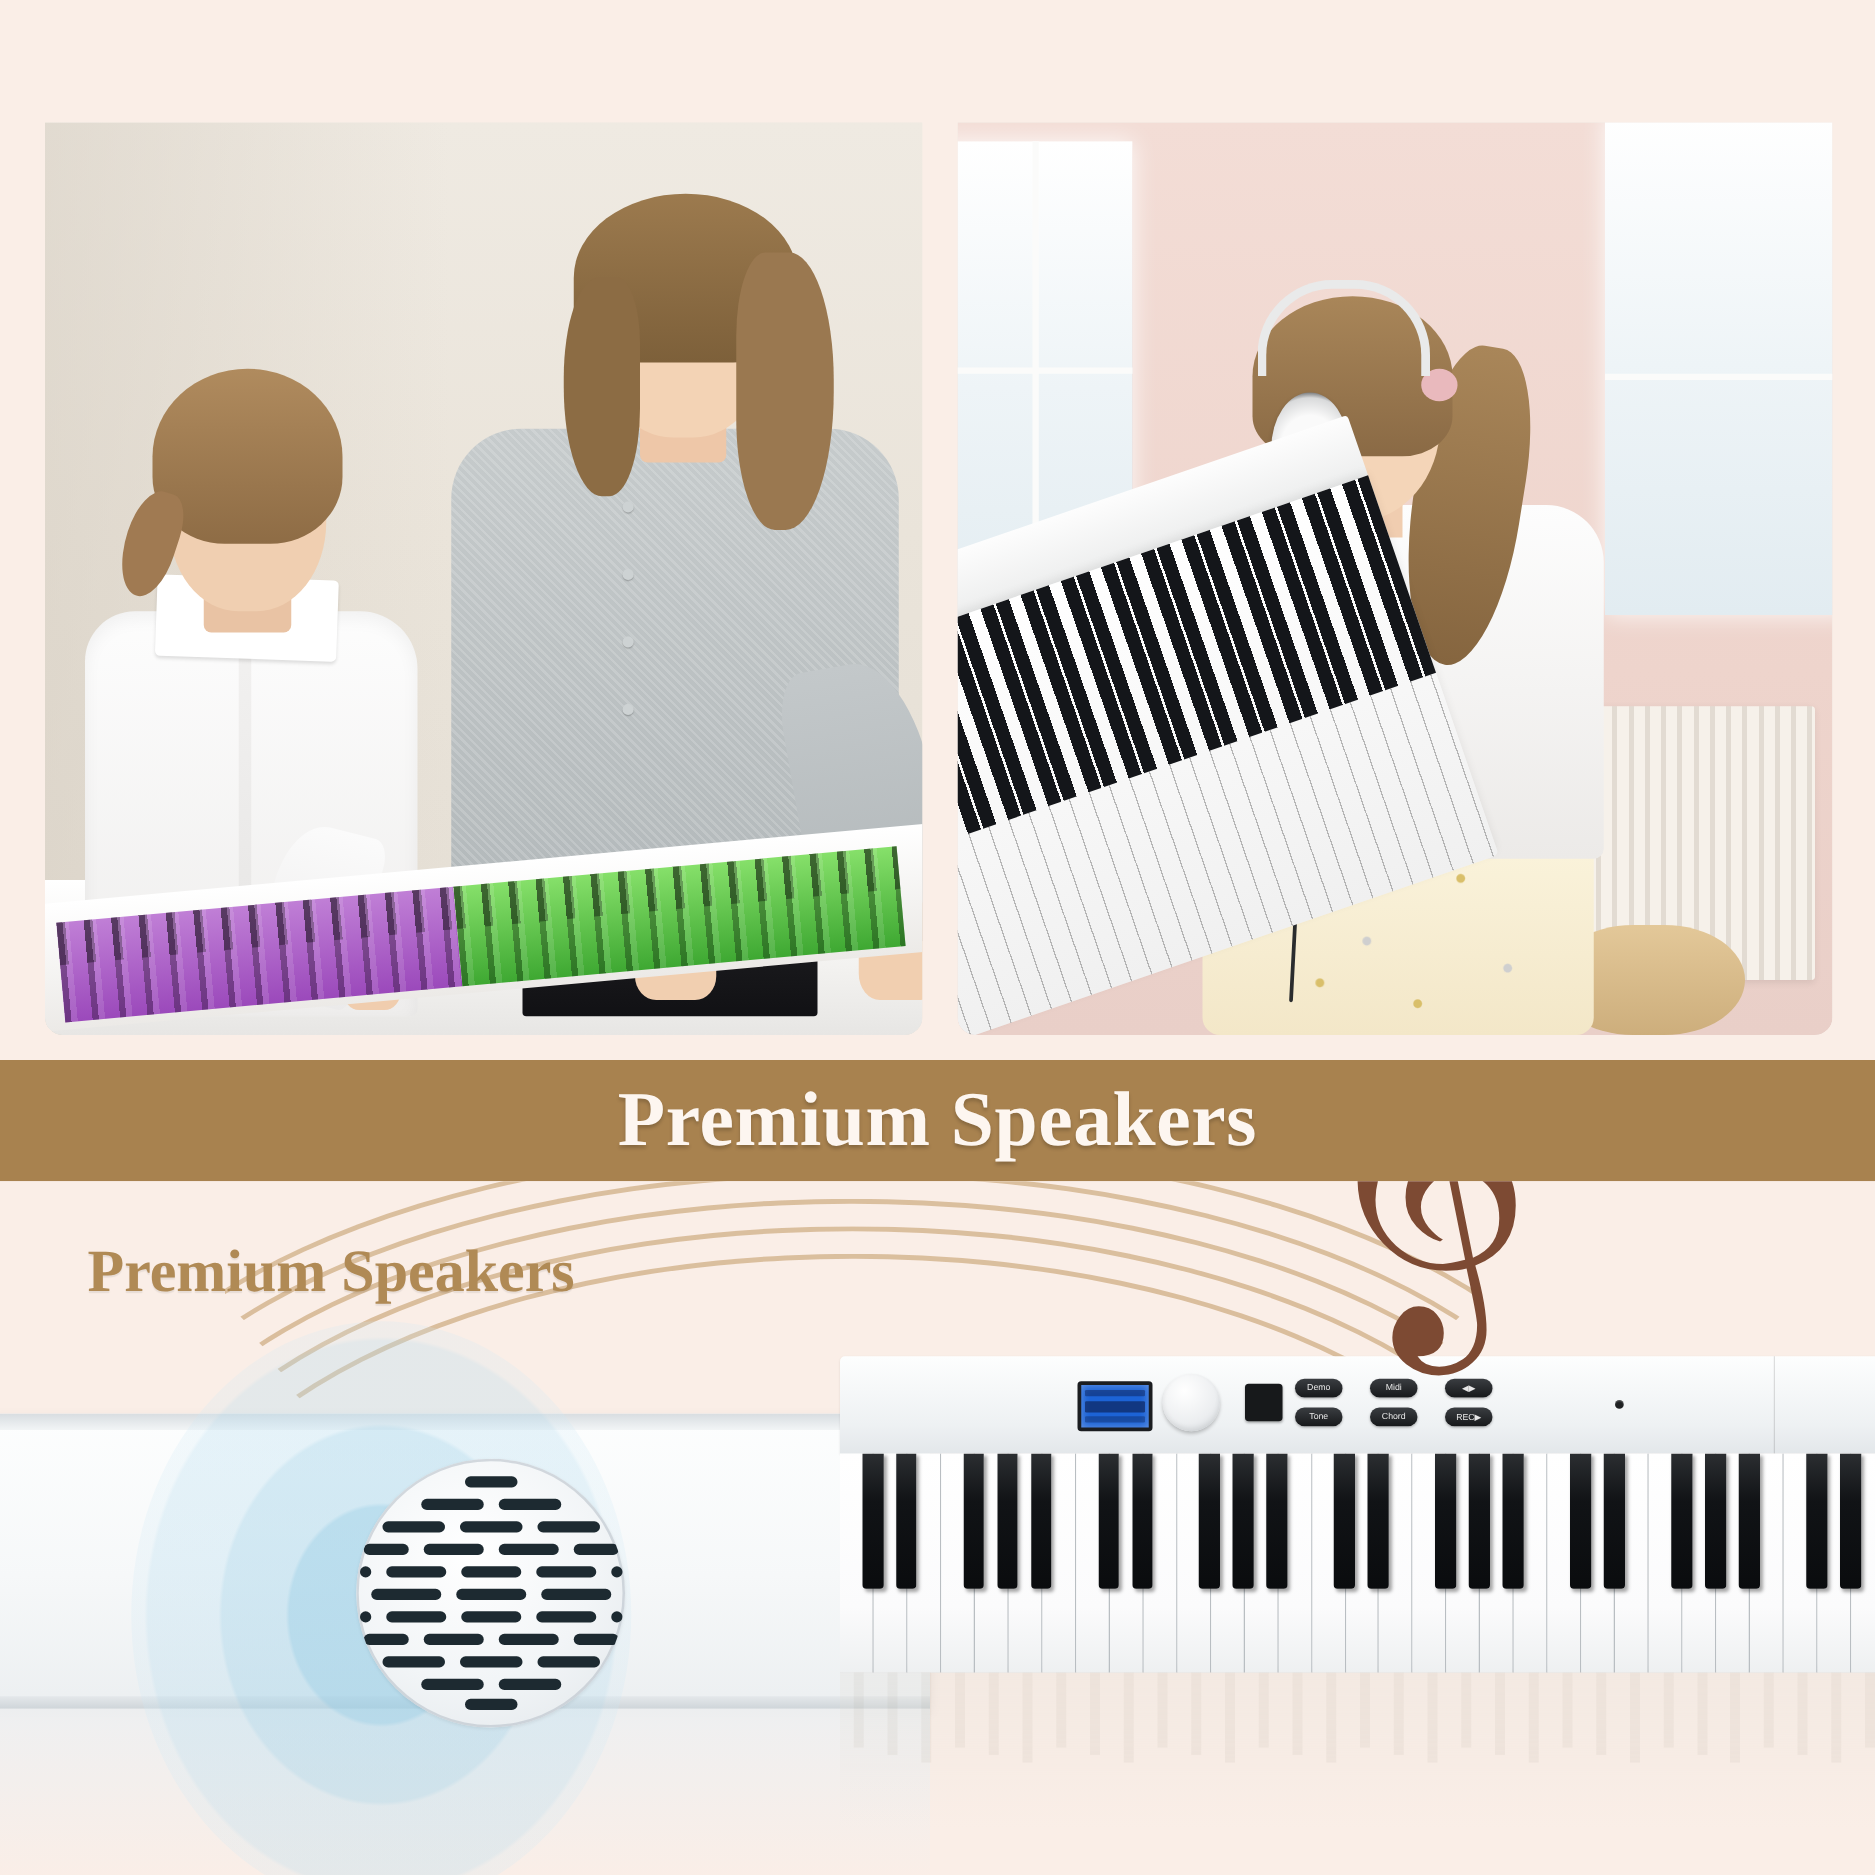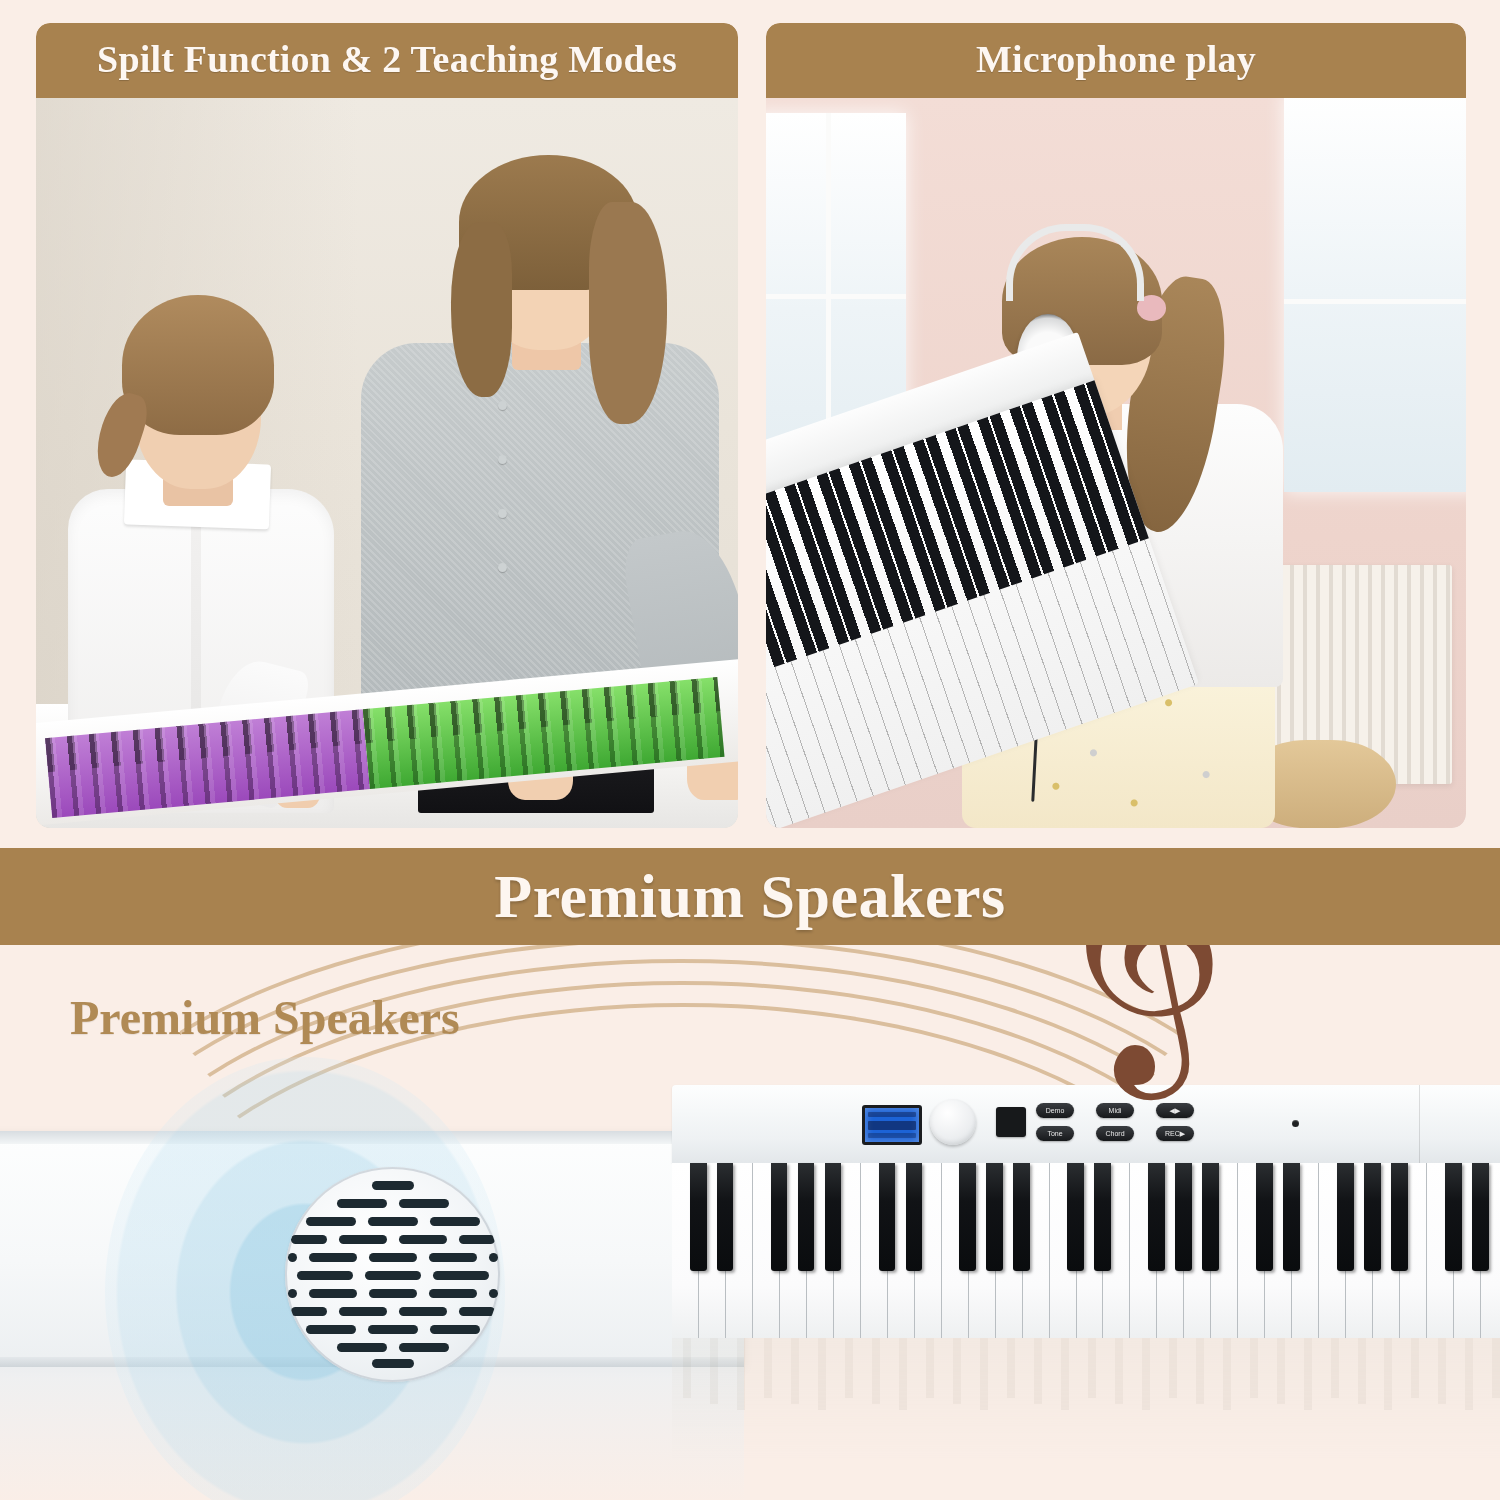--- a/index.html
+++ b/index.html
@@ -235,21 +235,20 @@
   .krefl{position:absolute;opacity:.30;
      background:linear-gradient(180deg,rgba(226,222,214,.9),rgba(250,238,231,0));}
   .krefl .rk{position:absolute;top:0;width:8px;background:rgba(190,182,170,.55);}
 </style>
 </head>
 <body>
 
 <div class="stage">
 
   <div class="card" style="left:36px;top:23px;width:702px;height:805px;">
-    <div class="card-hdr">Spilt Function &amp; 2 Teaching Modes</div>
     <div class="photo">
       <div class="roomA"></div>
       <div class="wallA-shadow"></div>
       <div class="deskA"></div>
 
       <div class="personA childA">
         <div class="jeans"></div>
         <div class="shirt"></div>
         <div class="placket"></div>
         <div class="collar"></div>
@@ -287,21 +286,20 @@
           <div class="tops"></div>
         </div>
         <div class="seg green">
           <div class="tops"></div>
         </div>
       </div>
     </div>
   </div>
 
   <div class="card" style="left:766px;top:23px;width:700px;height:805px;">
-    <div class="card-hdr">Microphone play</div>
     <div class="photo">
       <div class="roomB"></div>
       <div class="winB" style="left:-2%;top:2%;width:22%;height:54%;">
         <div class="mull" style="left:0;top:46%;width:100%;height:5px;"></div>
         <div class="mull" style="left:48%;top:0;width:5px;height:100%;"></div>
       </div>
       <div class="winB" style="right:-2%;top:-1%;width:28%;height:55%;">
         <div class="mull" style="left:0;top:52%;width:100%;height:5px;"></div>
       </div>
       <div class="radB"></div>

